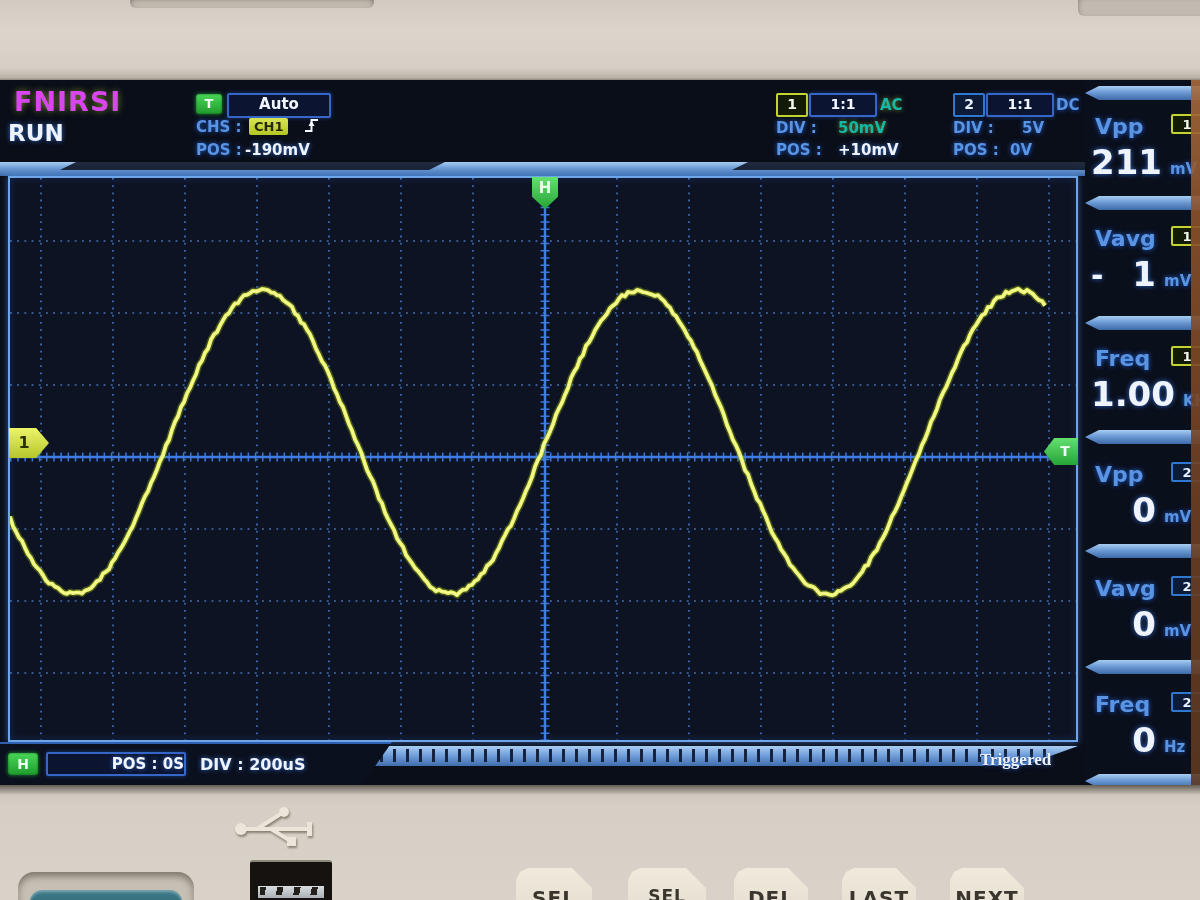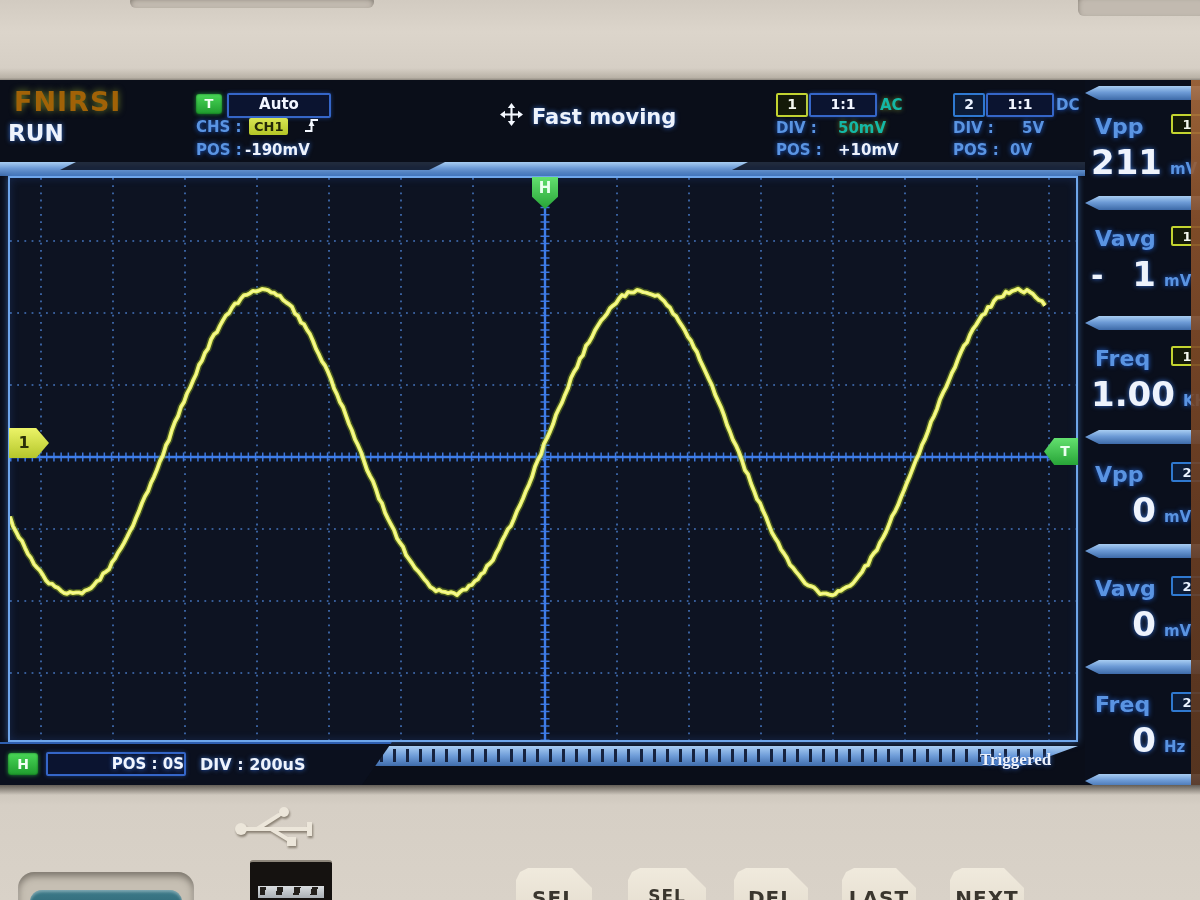--- a/index.html
+++ b/index.html
@@ -15,21 +15,21 @@
     background:linear-gradient(180deg,rgba(45,40,34,.65),rgba(45,40,34,0));}
   
   .screen{position:absolute;left:0;top:80px;width:1200px;height:705px;background:#0a0e19;overflow:hidden;}
   .warm-edge{position:absolute;right:0;top:0;width:9px;height:705px;
     background:linear-gradient(180deg,#a86a3c 0%,#8a512b 20%,#6e3f22 60%,#5d3820 100%);opacity:.9;}
   .tblue{color:#5a94e2;text-shadow:0 0 5px rgba(40,110,230,.85),0 1px 1px rgba(0,10,40,.8);}
   .twhite{color:#eef3fc;text-shadow:0 0 5px rgba(70,140,255,.75),0 1px 1px rgba(0,10,40,.8);}
   .tyellow{color:#14b8a6;text-shadow:0 0 5px rgba(190,220,60,.55);}
   .abs{position:absolute;}
   
-  .logo{left:14px;top:6px;font-size:27px;font-weight:800;letter-spacing:1px;color:#a16207;
+  .logo{left:14px;top:6px;font-size:27px;font-weight:800;letter-spacing:1px;color:#d946ef;
         text-shadow:0 0 7px rgba(190,215,50,.55);}
   .run{left:8px;top:40px;font-size:23px;font-weight:bold;}
   .badge{display:inline-block;text-align:center;font-weight:bold;border-radius:3px;}
   .badge-green{background:linear-gradient(180deg,#49d757,#1f9c2e);color:#f2fff4;
         box-shadow:0 0 4px rgba(40,200,70,.7),inset 0 0 2px rgba(0,60,10,.8);}
   .box-blue{border:2px solid #3566c8;background:#0b1430;color:#f2f6ff;font-weight:bold;
         text-align:center;border-radius:2px;box-shadow:0 0 4px rgba(50,110,230,.45);}
   .box-ch1{border:2px solid #c3d430;background:#141a08;color:#f4f8ef;font-weight:bold;text-align:center;border-radius:2px;}
   .box-ch2{border:2px solid #2f79d0;background:#0c1c38;color:#e9f2ff;font-weight:bold;text-align:center;border-radius:2px;}
   .chip-ch1{background:linear-gradient(180deg,#d8e554,#b4c526);color:#232708;font-weight:bold;
@@ -121,33 +121,20 @@
     <span class="abs chip-ch1" style="left:249px;top:38px;">CH1</span>
     <span class="abs" style="left:303px;top:36px;">
       <svg width="17" height="19" viewBox="0 0 17 19">
           <path d="M2 15 H8.5 V4 H15" fill="none" stroke="#f4f8ff" stroke-width="2"></path>
           <polygon points="8.5,4.5 5.5,10 11.5,10" fill="#f4f8ff"></polygon>
         </svg>
     </span>
     <span class="abs small tblue" style="left:196px;top:61px;">POS :</span>
     <span class="abs small twhite" style="left:245px;top:61px;">-190mV</span>
 
-    <div class="abs notice twhite" style="left:500px;top:23px;">
-      <span>
-        <svg width="23" height="23" viewBox="0 0 22 22" fill="#f4f8ff">
-          <rect x="10" y="4" width="2" height="14"></rect>
-            <rect x="4" y="10" width="14" height="2"></rect>
-          <polygon points="11,0 14.5,4.8 7.5,4.8"></polygon>
-            <polygon points="11,22 14.5,17.2 7.5,17.2"></polygon>
-          <polygon points="0,11 4.8,7.5 4.8,14.5"></polygon>
-            <polygon points="22,11 17.2,7.5 17.2,14.5"></polygon>
-        </svg>
-      </span>
-      <span>Fast moving</span>
-    </div>
 
     <span class="abs box-ch1" style="left:776px;top:13px;width:28px;height:20px;font-size:14px;line-height:18px;">1</span>
     <span class="abs box-blue" style="left:809px;top:13px;width:64px;height:20px;font-size:14px;line-height:18px;">1:1</span>
     <span class="abs small tyellow" style="left:880px;top:16px;">AC</span>
     <span class="abs small tblue" style="left:776px;top:39px;">DIV :</span>
     <span class="abs small tyellow" style="left:838px;top:39px;">50mV</span>
     <span class="abs small tblue" style="left:776px;top:61px;">POS :</span>
     <span class="abs small twhite" style="left:838px;top:61px;">+10mV</span>
 
     <span class="abs box-ch2" style="left:953px;top:13px;width:28px;height:20px;font-size:14px;line-height:18px;">2</span>

